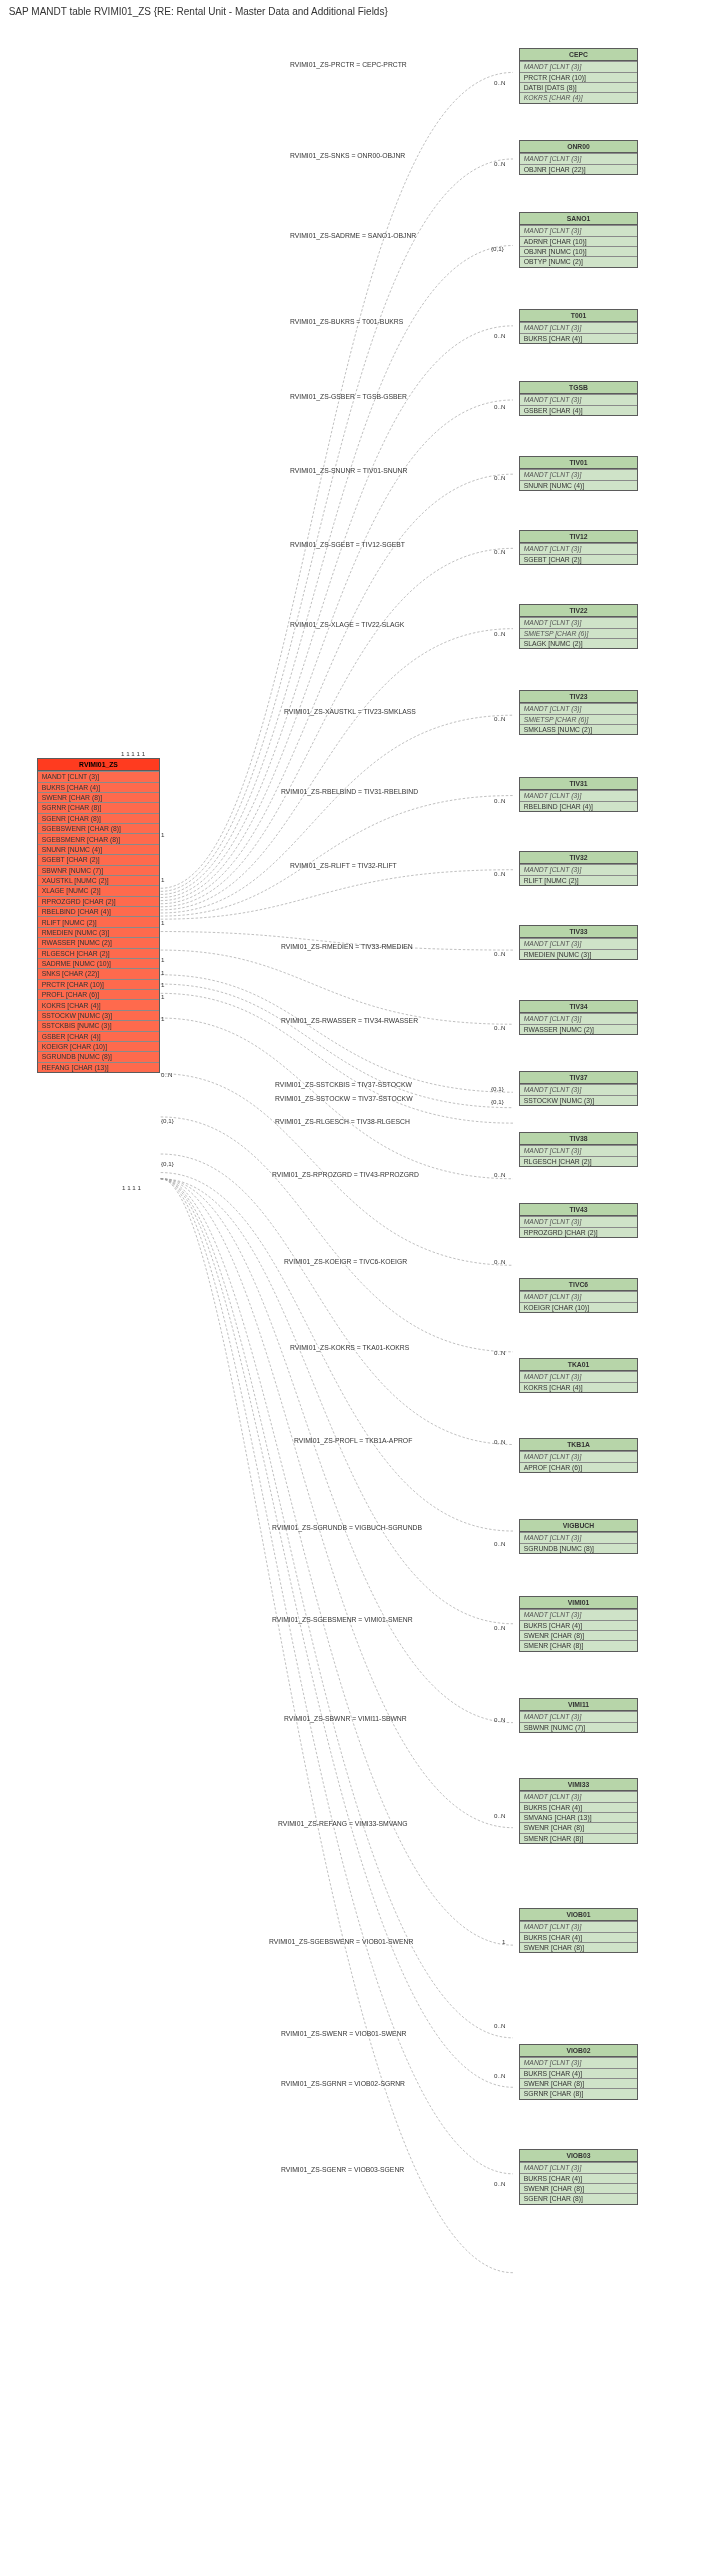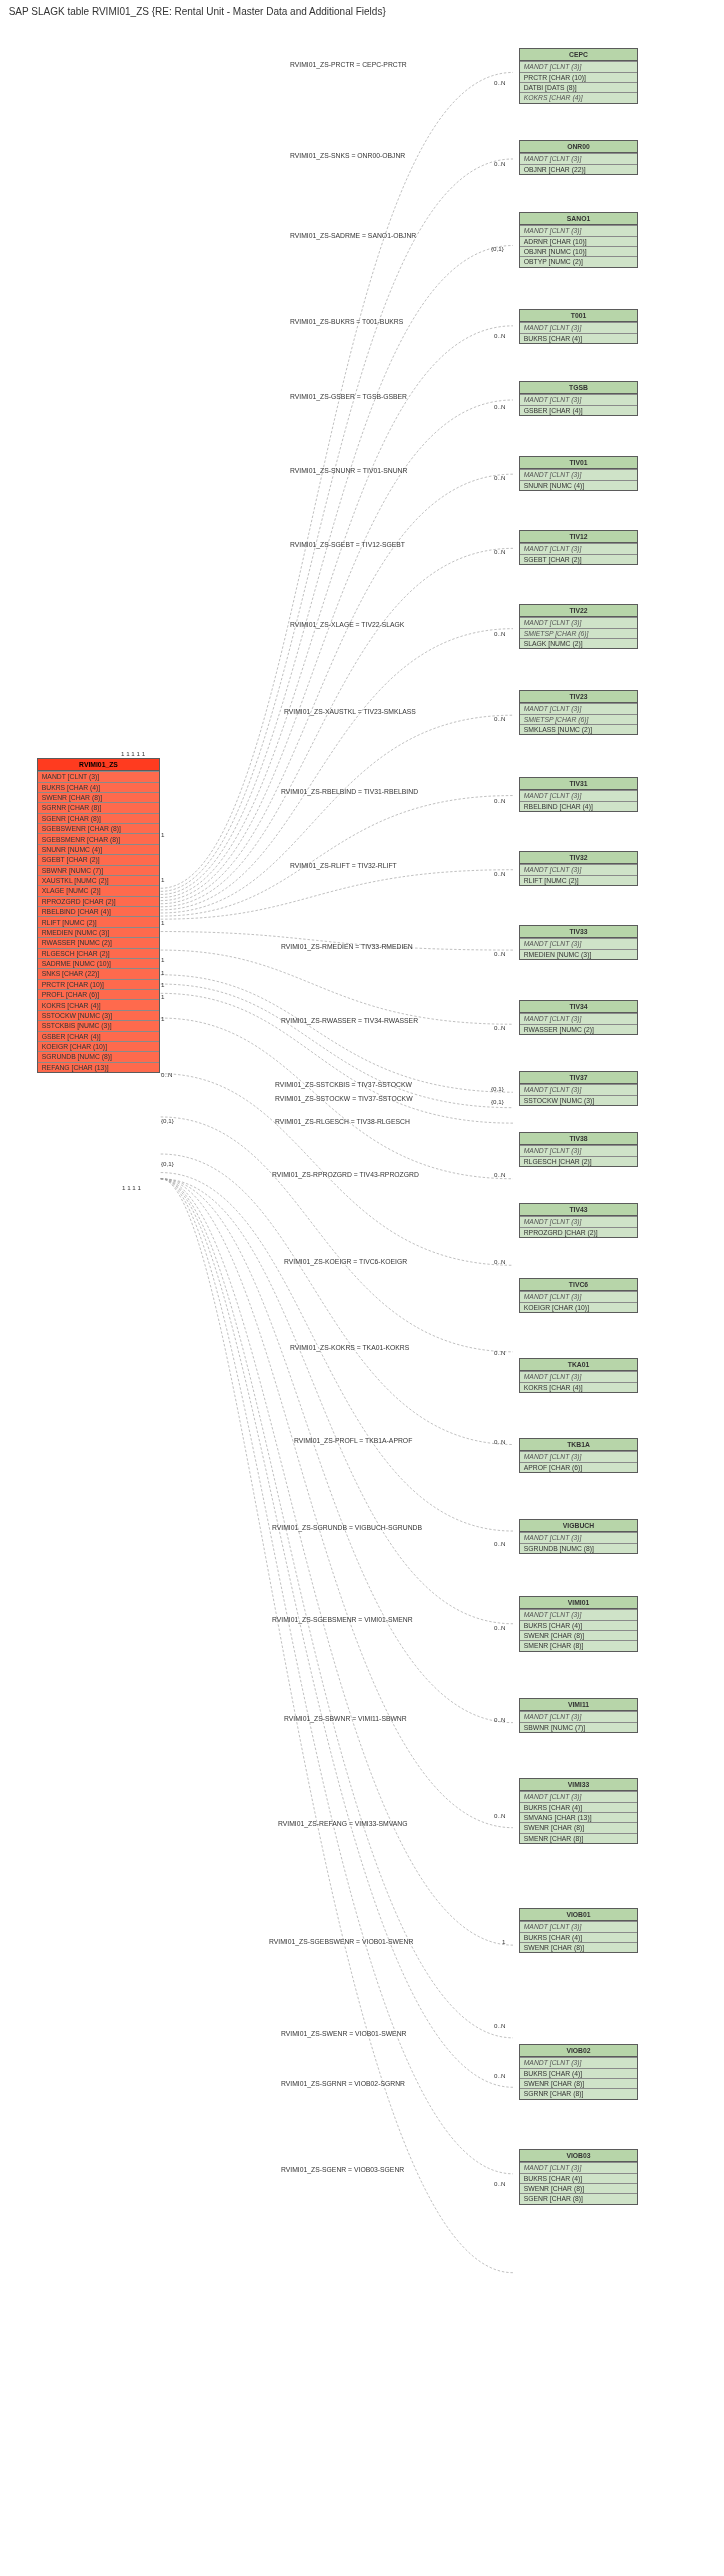--- a/index.html
+++ b/index.html
@@ -15,21 +15,21 @@
   .tbl.ref{background:#cfe3c8}
   .tbl.ref .hd{background:#b7d5a9}
   .tbl.ref .it{font-style:italic;color:#555}
   .rel-label{position:absolute;font-size:6.8px;color:#333;white-space:nowrap}
   .card{position:absolute;font-size:6.2px;color:#333;white-space:nowrap}
 </style>
 </head>
 <body>
 <div class="page">
 
-<div class="title">SAP SLAGK table RVIMI01_ZS {RE: Rental Unit - Master Data and Additional Fields}</div>
+<div class="title">SAP MANDT table RVIMI01_ZS {RE: Rental Unit - Master Data and Additional Fields}</div>
 
 <div class="diagram">
   <svg class="wires" viewBox="0 0 1173 4100">
     <g stroke="#999" stroke-width="1" fill="none" stroke-dasharray="4,3">
 
       <path d="M260,1400 C500,1400 520,80  830,80"></path>
       <path d="M260,1405 C500,1405 520,220 830,220"></path>
       <path d="M260,1410 C500,1410 520,360 830,360"></path>
       <path d="M260,1415 C500,1415 520,490 830,490"></path>
       <path d="M260,1420 C500,1420 520,610 830,610"></path>

